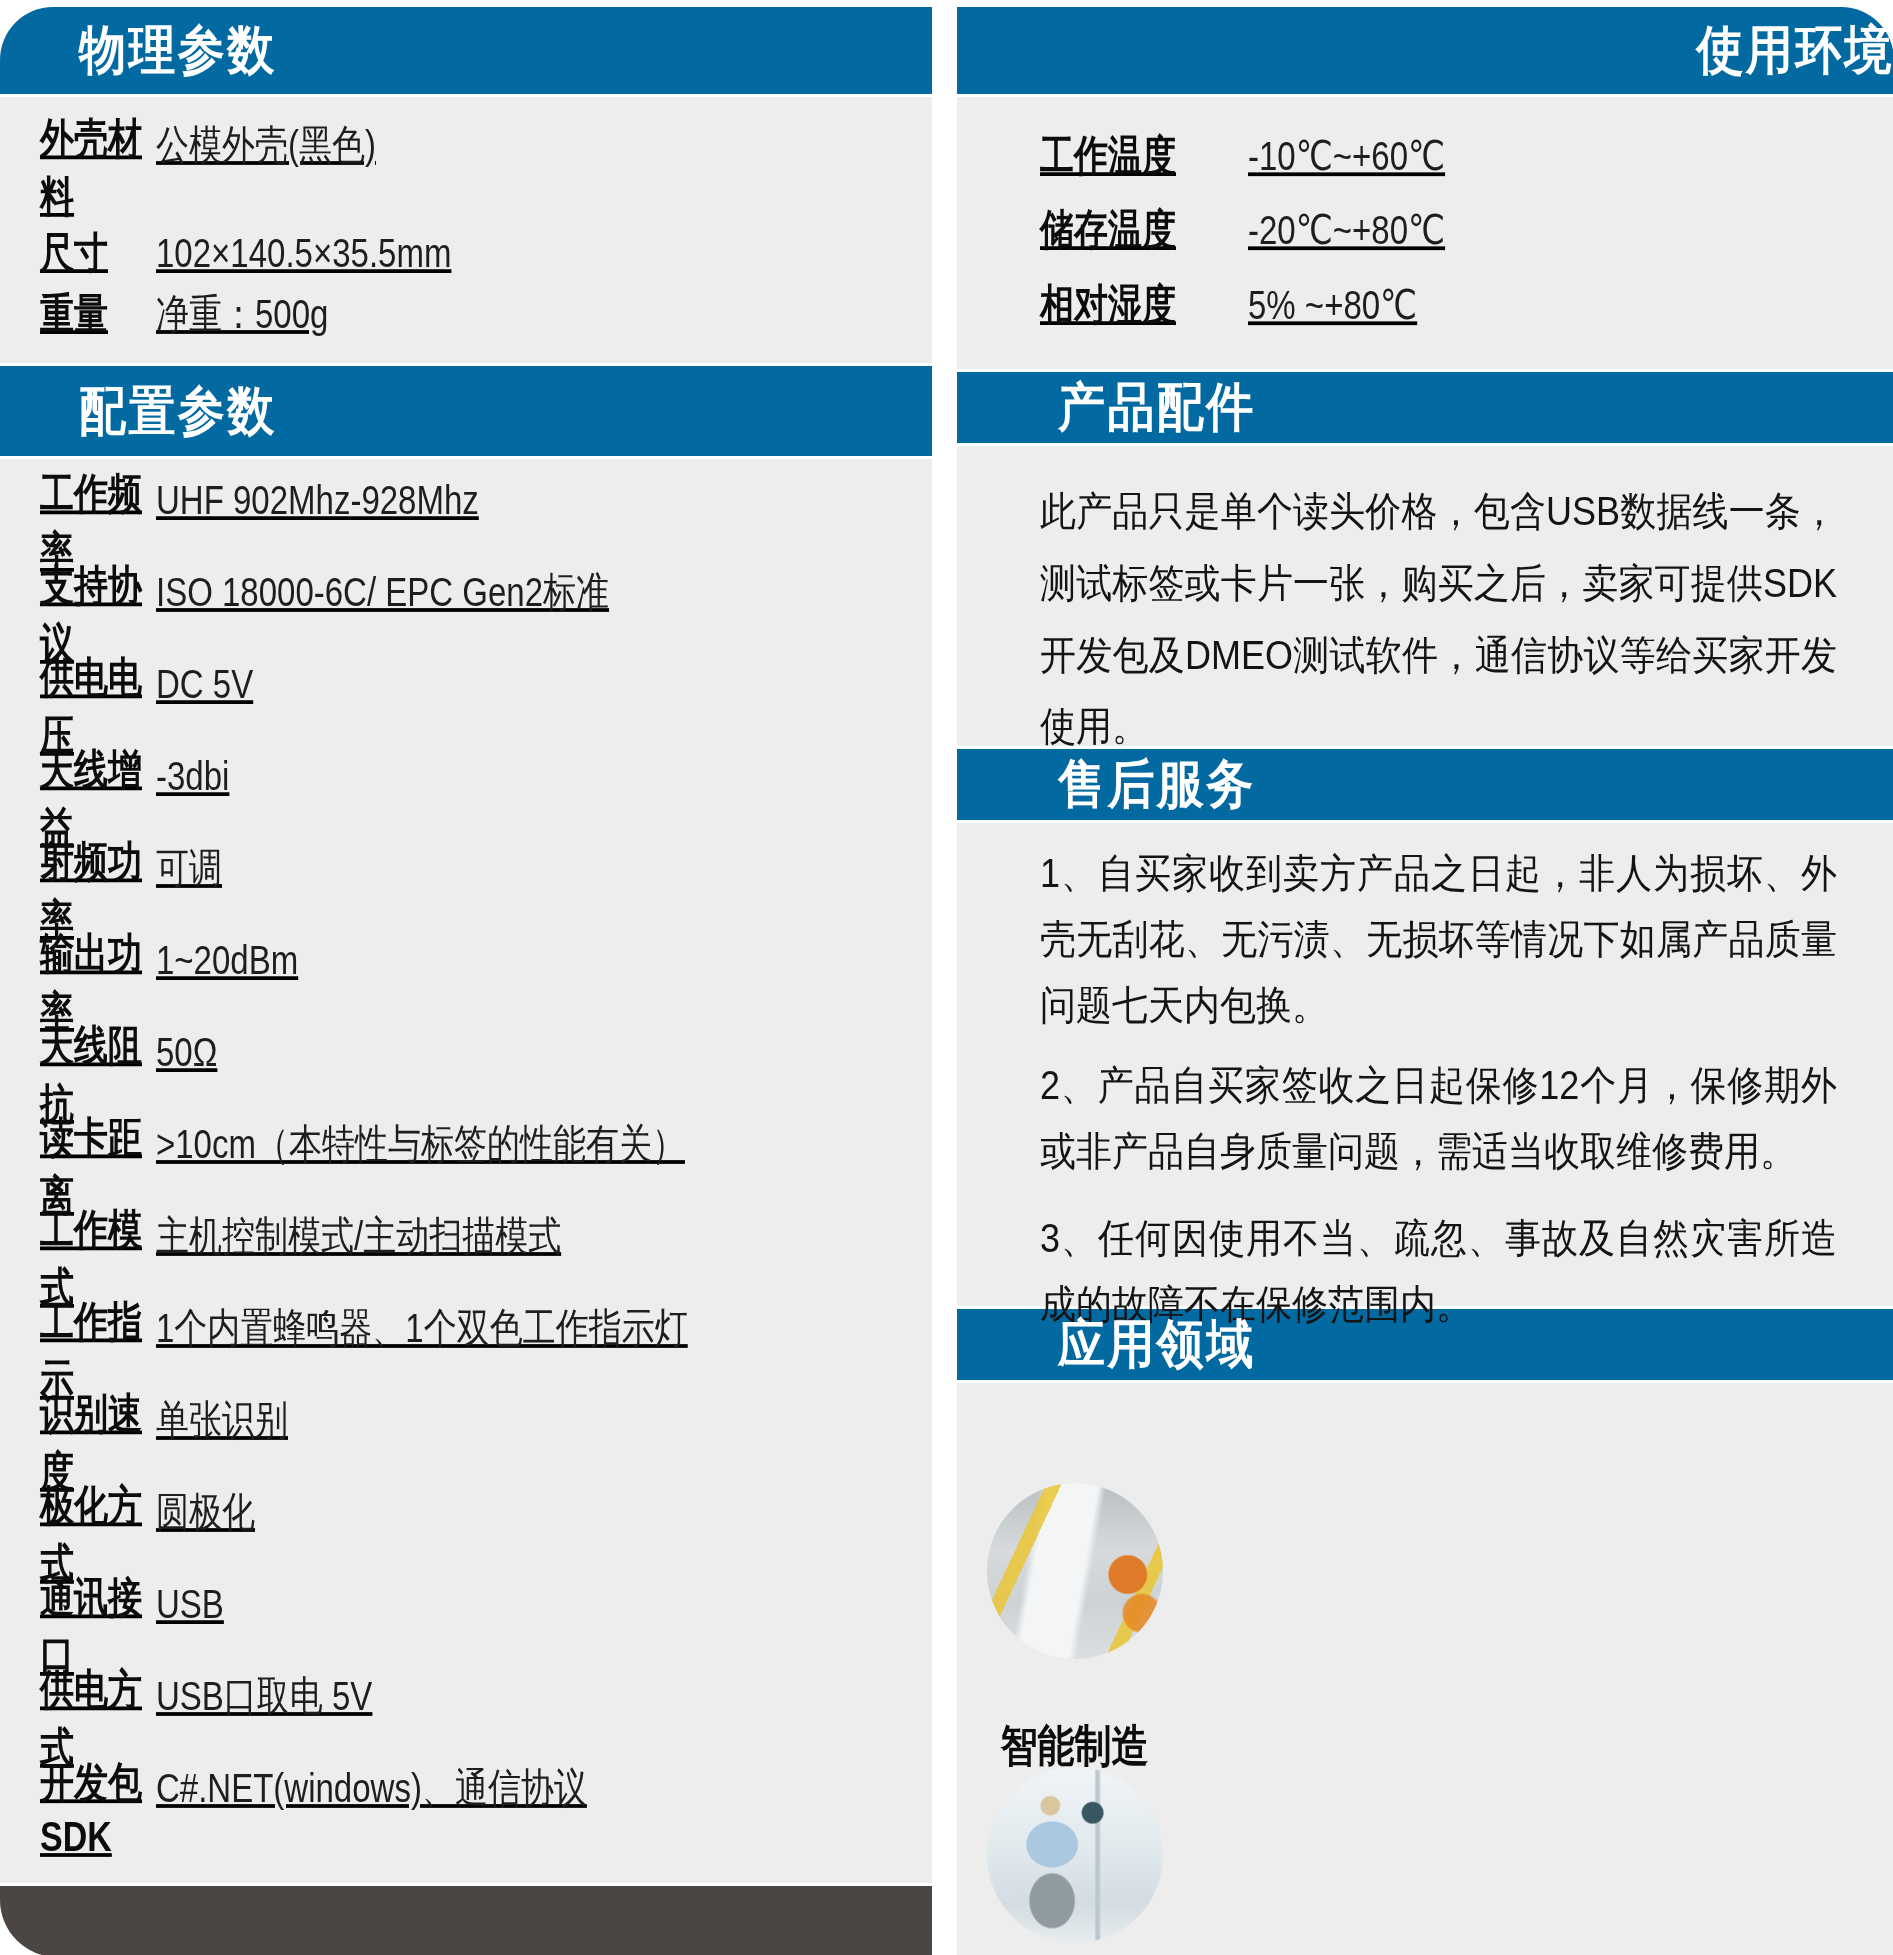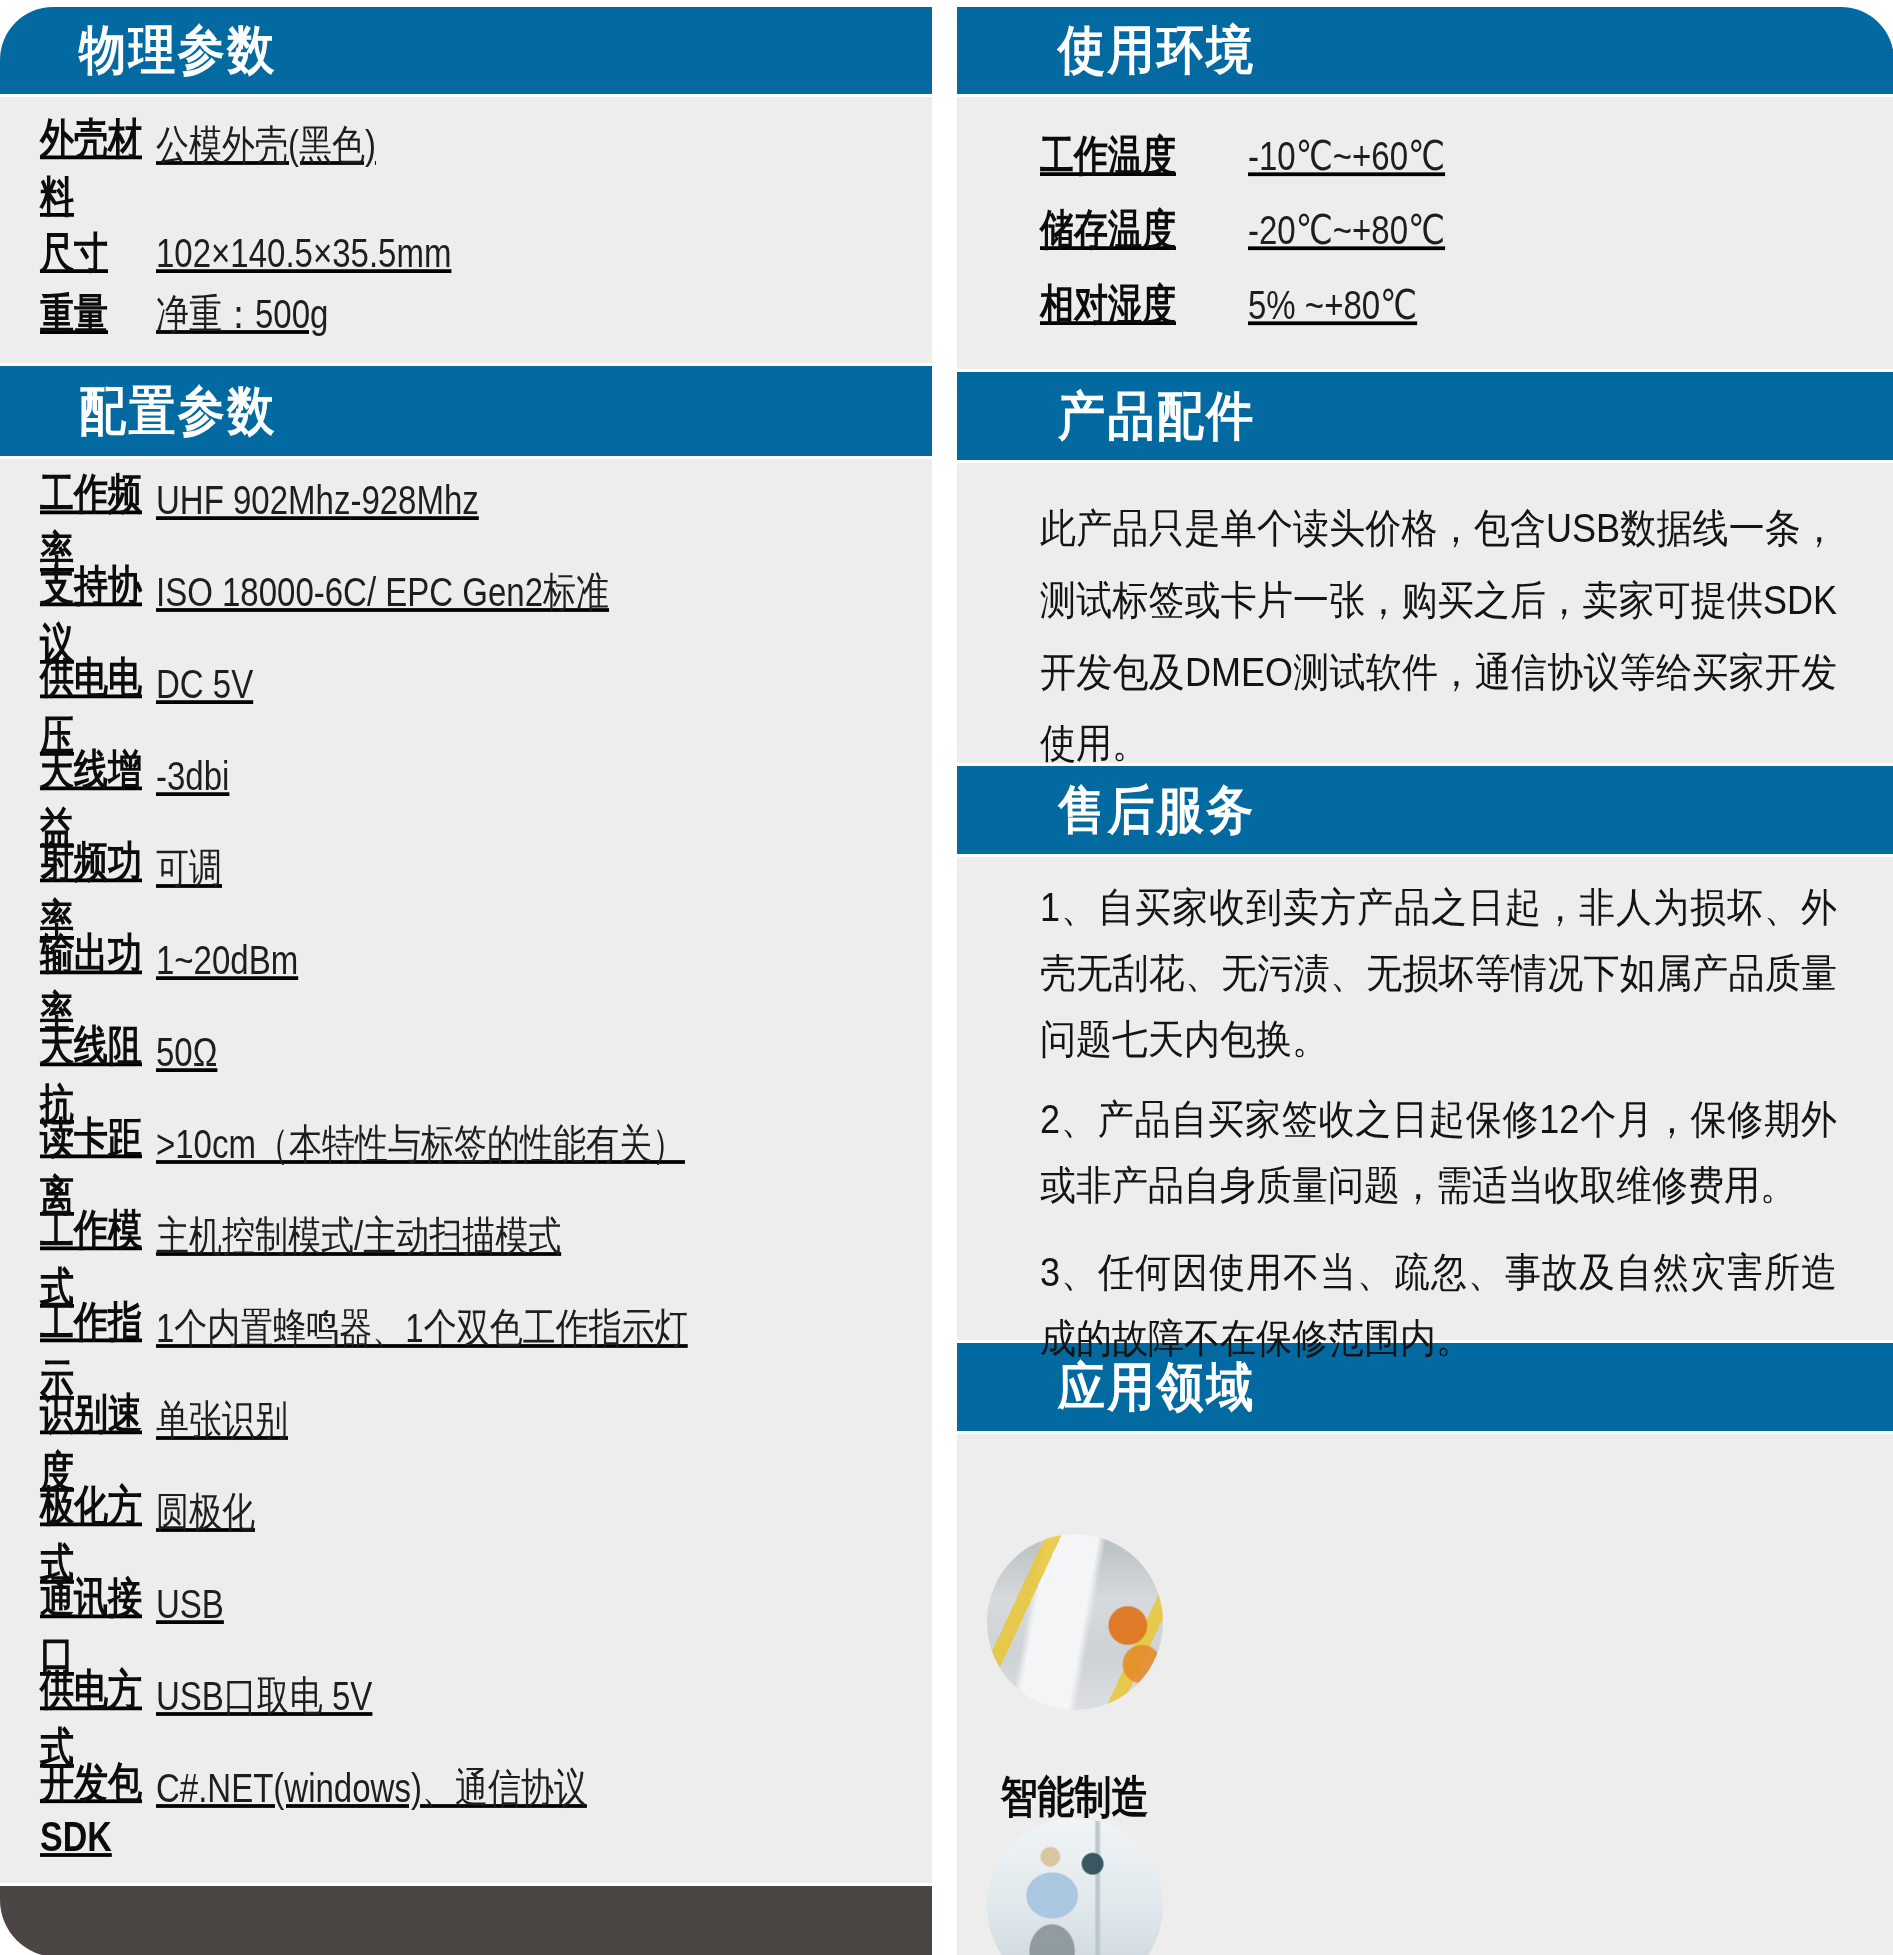--- a/index.html
+++ b/index.html
@@ -9,24 +9,24 @@
         display:flex;gap:25px;background:#ffffff;}
   .col{display:flex;flex-direction:column;height:1948px;}
   .col-left{width:932px;}
   .col-right{flex:1;}
 
   
   .hdr{background:#0369a1;color:#ffffff;display:flex;align-items:center;
        font-size:47px;font-weight:700;letter-spacing:2.4px;margin-bottom:3px;flex:none;}
   .hdr-title{transform:scaleY(1.12);transform-origin:center;}
   .col-left .hdr{padding-left:79px;height:90px;}
-  .col-right .hdr{padding-left:101px;height:88px;}
+  .col-right .hdr{padding-left:101px;height:71px;}
   .hdr-first{height:87px !important;}
   .col-left .hdr-first{border-top-left-radius:53px;}
-  .col-right .hdr-first{border-top-right-radius:53px;}
+  .col-right .hdr-first{border-top-right-radius:53px;justify-content:flex-end;}
 
   
   .panel{background:#eeeded;margin-bottom:3px;flex:none;box-sizing:border-box;}
 
   .rows{display:flex;flex-direction:column;justify-content:space-around;height:100%;text-decoration:underline;}
   .row{display:flex;align-items:baseline;}
   .lbl{font-weight:700;color:#0c0c0c;font-size:34px;flex:none;transform:scaleY(1.25);transform-origin:left center;}
   .val{color:#1e1e1e;font-size:33px;flex:1;transform:scaleY(1.25);transform-origin:left center;}
   .col-left .lbl{width:116px;margin-left:40px;}
   .col-left .val{margin-left:0;}

